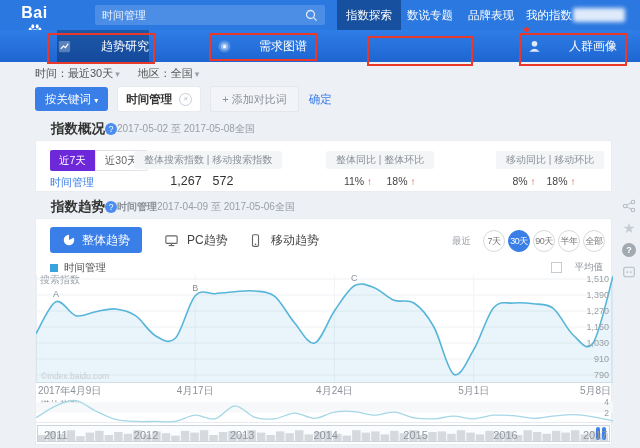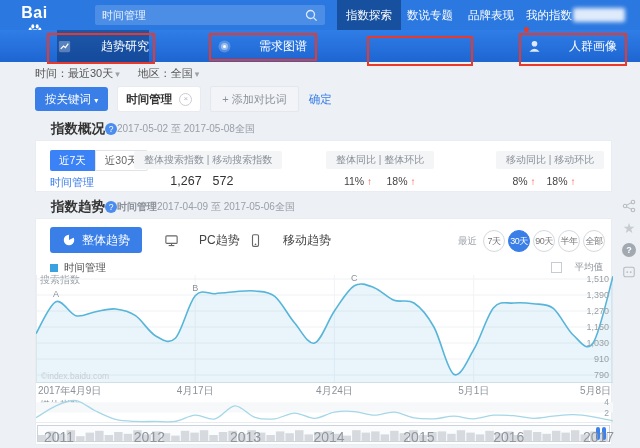--- a/index.html
+++ b/index.html
@@ -45,51 +45,51 @@
   .help-dot{width:12px;height:12px;border-radius:50%;background:#4a8cf0;color:#fff;font-size:8.5px;
     line-height:12px;text-align:center;cursor:pointer;}
   .sec-sub{font-size:10px;color:#9aa0a8;}
   .sec-kw{font-size:10px;color:#8b9199;font-weight:bold;}
   
   .card{position:absolute;left:35px;width:577px;background:#fff;border:1px solid #e9ecf0;box-sizing:border-box;}
   .card1{top:140px;height:52px;}
   .card2{top:218px;height:227px;}
   
   .seg{position:absolute;top:9px;left:14px;display:flex;cursor:pointer;}
-  .seg-on{height:21px;line-height:21px;padding:0 9px;background:#3b82f6;color:#fff;font-size:10.5px;border-radius:2px 0 0 2px;}
+  .seg-on{height:21px;line-height:21px;padding:0 9px;background:#6d28d9;color:#fff;font-size:10.5px;border-radius:2px 0 0 2px;}
   .seg-off{height:19px;line-height:19px;padding:0 9px;background:#fff;color:#666;font-size:10.5px;border:1px solid #e0e4e9;border-radius:0 2px 2px 0;}
   .pill{position:absolute;top:10px;height:18px;line-height:18px;background:#f3f5f7;color:#8b9199;
     font-size:10px;padding:0 10px;border-radius:2px;white-space:nowrap;}
   .ov-kw{position:absolute;top:34px;left:14px;font-size:11px;color:#3a7ee8;cursor:pointer;}
   .ov-num{position:absolute;top:33px;transform:translateX(-50%);font-size:12.5px;color:#333;font-weight:500;}
   .ov-pct{position:absolute;top:34px;transform:translateX(-50%);font-size:10.5px;color:#444;white-space:nowrap;}
   .up{color:#f3503f;font-weight:bold;font-size:10px;}
   
   .ttab-on{position:absolute;left:14px;top:8px;width:92px;height:26px;background:#3a7ee8;border-radius:3px;
     color:#fff;font-size:12px;display:flex;align-items:center;justify-content:center;gap:6px;cursor:pointer;}
-  .ttab{position:absolute;top:13px;display:flex;align-items:center;gap:20px;font-size:12px;color:#444;cursor:pointer;}
+  .ttab{position:absolute;top:13px;display:flex;align-items:center;gap:8px;font-size:12px;color:#444;cursor:pointer;}
   .ranges{position:absolute;right:6px;top:11px;display:flex;align-items:center;gap:3px;}
-  .rng-label{font-size:9.5px;color:#9aa0a8;margin-right:3px;}
+  .rng-label{font-size:9.5px;color:#9aa0a8;margin-right:9px;}
   .rng{width:20px;height:20px;border-radius:50%;border:1px solid #d5dade;color:#777;font-size:9px;
     display:flex;align-items:center;justify-content:center;letter-spacing:-.5px;cursor:pointer;}
   .rng.on{background:#3a7ee8;border-color:#3a7ee8;color:#fff;}
   .legend{position:absolute;left:14px;top:42px;display:flex;align-items:center;gap:6px;font-size:10.5px;color:#555;}
   .lg-sq{width:8px;height:8px;background:#3aa2de;}
   .legend-r{position:absolute;right:8px;top:42px;display:flex;align-items:center;gap:13px;font-size:9.5px;color:#8b9199;cursor:pointer;}
   .chk{width:9px;height:9px;border:1px solid #c6ccd2;background:#fff;}
   .ylab{position:absolute;left:4px;top:54px;font-size:10px;color:#9aa0a8;}
   .main-svg{position:absolute;left:0;top:52px;}
   .xlabels{position:absolute;left:0;top:165px;width:577px;height:12px;font-size:10px;color:#8b9199;}
   .xlabels span{position:absolute;top:0;white-space:nowrap;}
   .watermark{position:absolute;left:5px;top:152px;font-size:8.5px;color:#c8cdd3;}
   .media-svg{position:absolute;left:0;top:178px;}
   .media-lab{position:absolute;left:4px;top:179px;font-size:10px;color:#8b9199;}
   .scrubber{position:absolute;left:1px;top:206px;width:573px;height:17px;border:1px solid #ccd3da;
     background:#fbfcfd;box-sizing:border-box;cursor:ew-resize;}
-  .scrubber .yr{position:absolute;top:3px;font-size:14px;color:#90969e;}
+  .scrubber .yr{position:absolute;top:3px;font-size:11px;color:#90969e;}
   .handle-bar{position:absolute;top:1px;width:4px;height:13px;background:#3c82ea;border-radius:2px;cursor:ew-resize;}
   
   .ftool{position:absolute;right:3px;top:198px;display:flex;flex-direction:column;gap:6px;align-items:center;z-index:20;}
   .ftool .fi{width:16px;height:16px;display:flex;align-items:center;justify-content:center;cursor:pointer;}
   .star-glyph{color:#c6ccd2;font-size:14px;line-height:14px;}
   .helpc{width:14px;height:14px;border-radius:50%;background:#a2a9b1;color:#fff;font-size:9px;font-weight:bold;
     display:flex;align-items:center;justify-content:center;}
   svg{display:block;}
 </style>
 </head>

